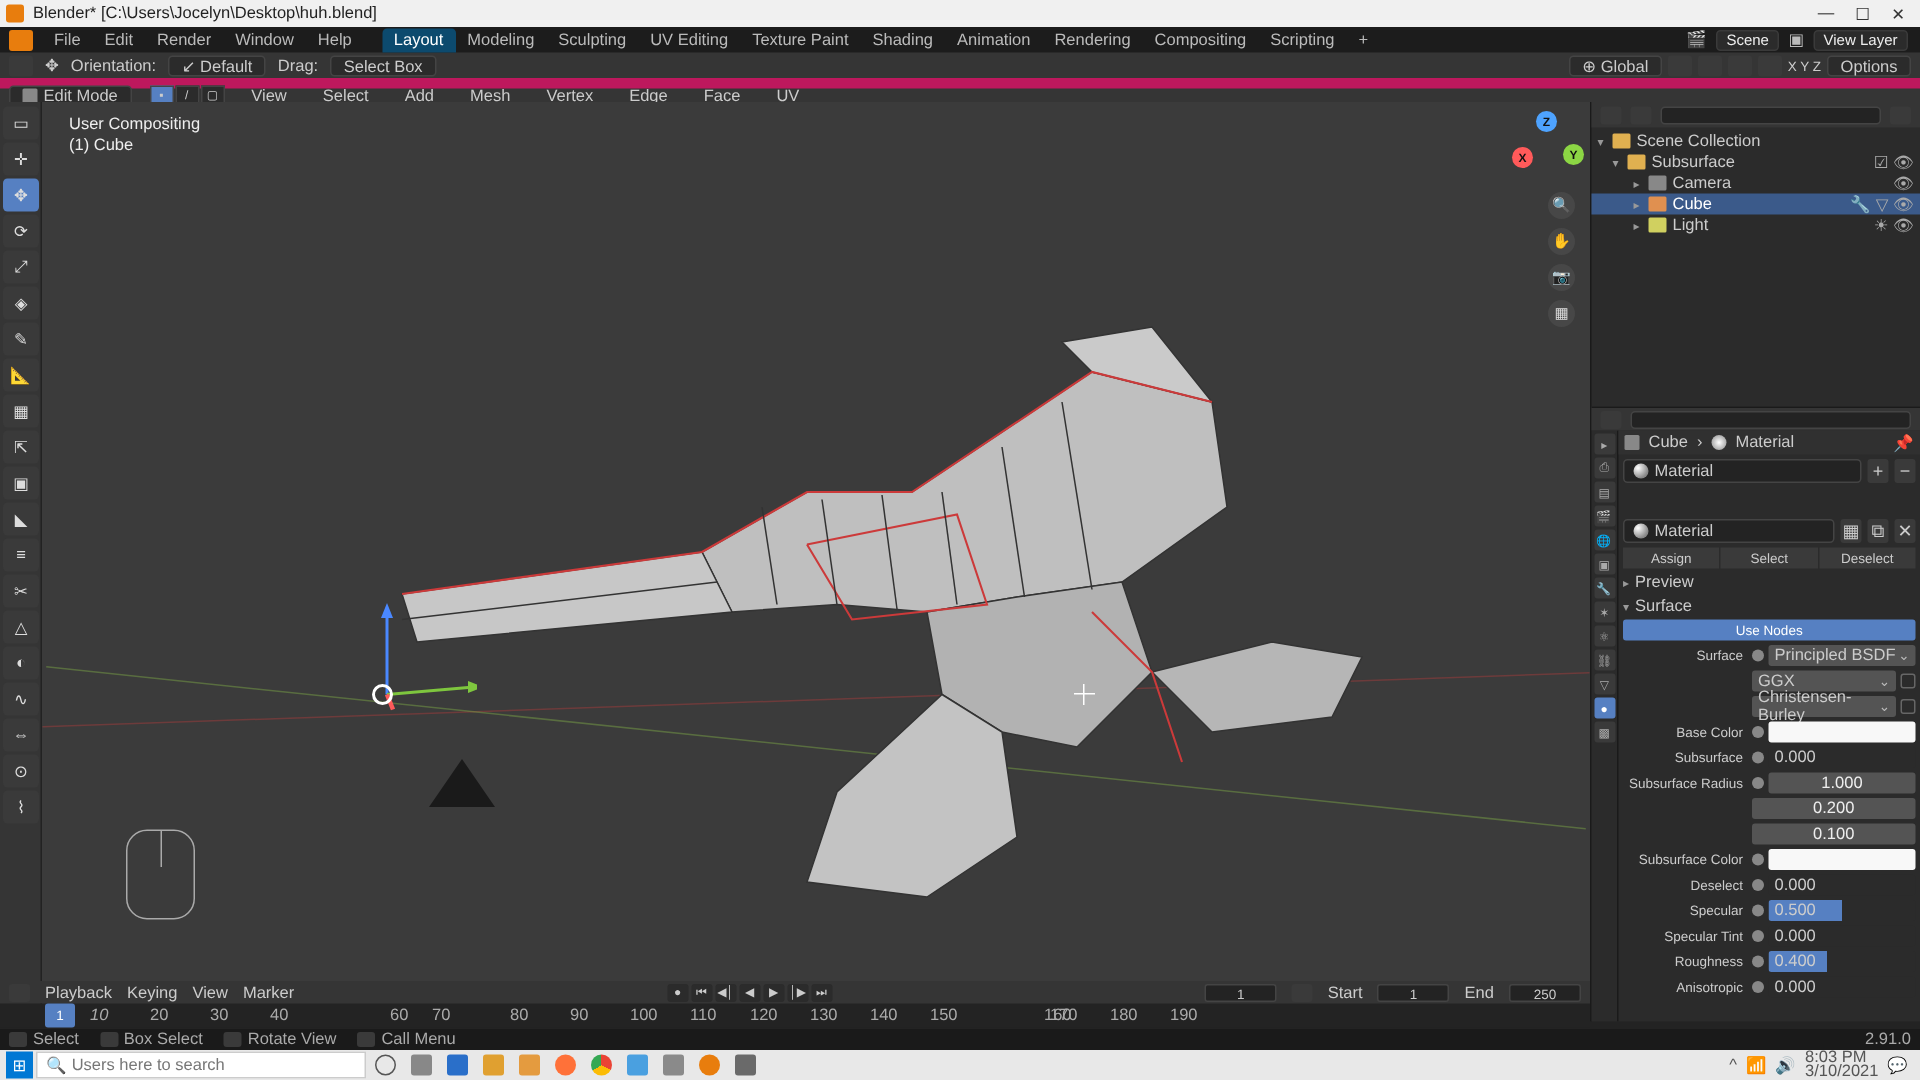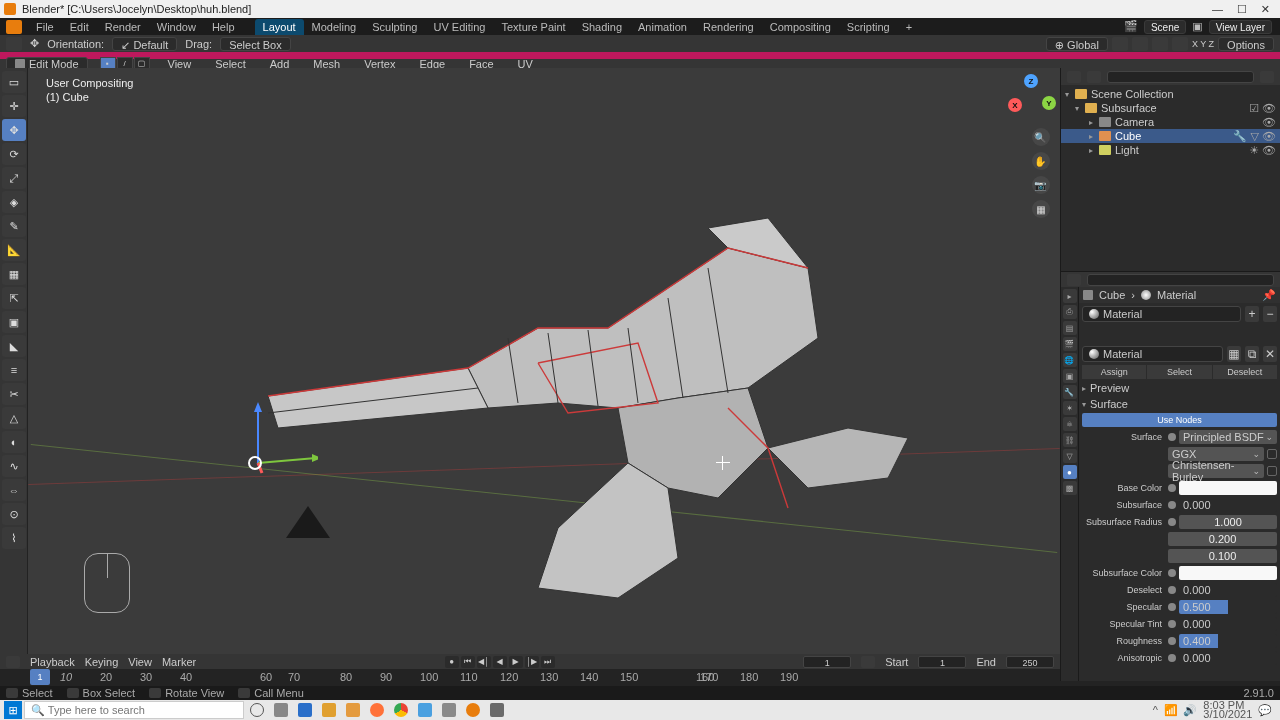--- a/index.html
+++ b/index.html
@@ -642,21 +642,21 @@
     </span>
   <span class="si">
       <span class="sicon"></span>
       <span>Call Menu</span>
     </span>
   <span class="ver">2.91.0</span>
 </div>
 
 <div class="taskbar">
   <div class="tb-start">⊞</div>
-  <div class="tb-search">🔍&nbsp;<span>Type here to search</span></div>
+  <div class="tb-search">🔍&nbsp;<span>Users here to search</span></div>
   <div class="tb-icon">
       <div class="ic" style="border:1px solid #555;border-radius:50%;"></div>
     </div>
   <div class="tb-icon">
       <div class="ic" style="background:#888;"></div>
     </div>
   <div class="tb-icon">
       <div class="ic" style="background:#2a6fc9;"></div>
     </div>
   <div class="tb-icon">

